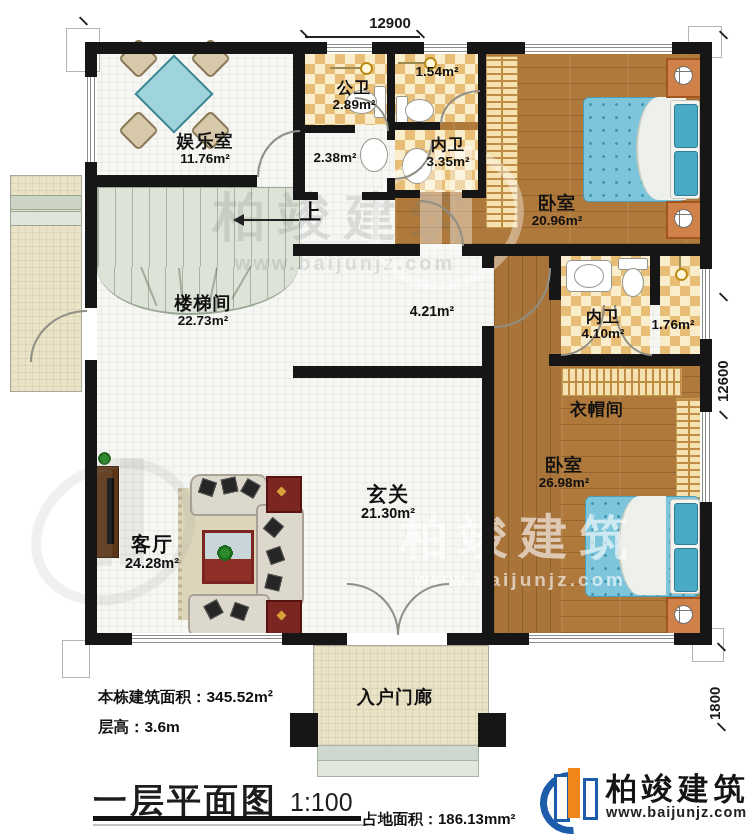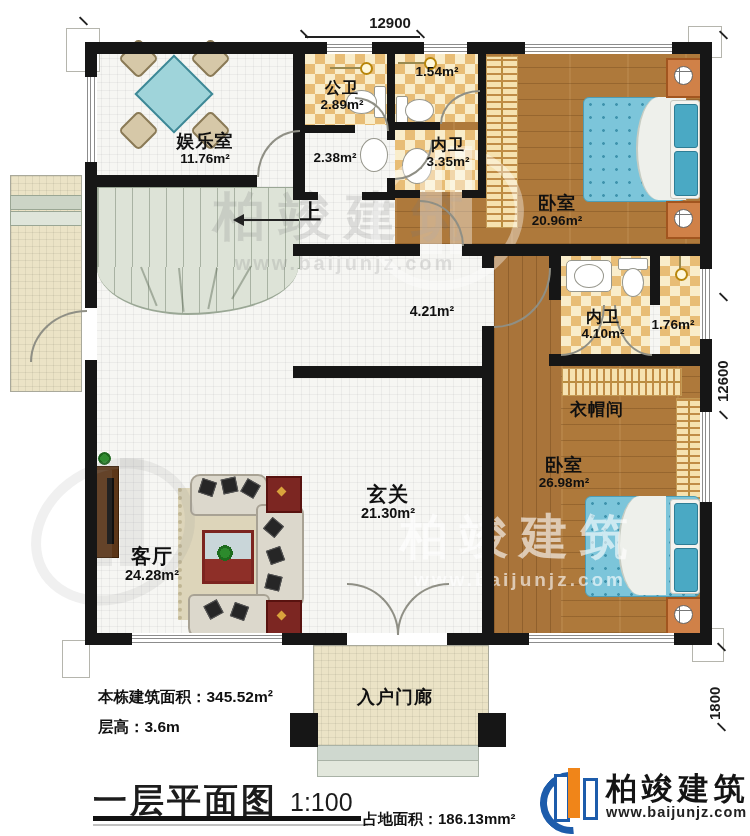--- a/index.html
+++ b/index.html
@@ -237,38 +237,42 @@
   <div class="arc arc-br" style="left:494px;top:268px;width:55px;height:58px;"></div>
   <div class="arc arc-br" style="left:561px;top:305px;width:42px;height:49px;"></div>
   <div class="arc arc-bl" style="left:614px;top:305px;width:36px;height:49px;"></div>
   <div class="arc arc-tr" style="left:347px;top:583px;width:50px;height:50px;"></div>
   <div class="arc arc-tl" style="left:397px;top:583px;width:50px;height:50px;"></div>
 
   <div class="rl" style="left:145px;top:131px;width:120px;">
     <span class="nm">娱乐室</span>
     <span class="ar">11.76m²</span>
   </div>
-  <div class="rl" style="left:292px;top:79px;width:100px;">
+  <div class="rl" style="left:304px;top:79px;width:100px;">
     <span class="nm" style="font-size:16px;">公卫</span>
     <span class="ar">2.89m²</span>
   </div>
   <div class="rl" style="left:295px;top:150px;width:80px;">
     <span class="ar">2.38m²</span>
   </div>
   <div class="rl" style="left:397px;top:64px;width:80px;text-align:center;">
     <span class="ar">1.54m²</span>
   </div>
   <div class="rl" style="left:408px;top:136px;width:80px;">
     <span class="nm" style="font-size:16px;">内卫</span>
     <span class="ar">3.35m²</span>
   </div>
   <div class="rl" style="left:507px;top:193px;width:100px;">
     <span class="nm">卧室</span>
     <span class="ar">20.96m²</span>
   </div>
+  <div class="rl" style="left:143px;top:293px;width:120px;">
+    <span class="nm">楼梯间</span>
+    <span class="ar">22.73m²</span>
+  </div>
   <div class="rl" style="left:392px;top:304px;width:80px;">
     <span class="ar" style="font-size:14px;">4.21m²</span>
   </div>
   <div class="rl" style="left:563px;top:308px;width:80px;">
     <span class="nm" style="font-size:16px;">内卫</span>
     <span class="ar">4.10m²</span>
   </div>
   <div class="rl" style="left:633px;top:317px;width:80px;">
     <span class="ar">1.76m²</span>
   </div>
@@ -276,21 +280,21 @@
     <span class="nm" style="font-size:17px;">衣帽间</span>
   </div>
   <div class="rl" style="left:514px;top:455px;width:100px;">
     <span class="nm">卧室</span>
     <span class="ar">26.98m²</span>
   </div>
   <div class="rl" style="left:338px;top:483px;width:100px;">
     <span class="nm big">玄关</span>
     <span class="ar" style="font-size:14.5px;">21.30m²</span>
   </div>
-  <div class="rl" style="left:102px;top:533px;width:100px;margin-top:12px;">
+  <div class="rl" style="left:102px;top:533px;width:100px;">
     <span class="nm big">客厅</span>
     <span class="ar" style="font-size:14.5px;">24.28m²</span>
   </div>
   <div class="rl" style="left:335px;top:687px;width:120px;">
     <span class="nm">入户门廊</span>
   </div>
 
   <div class="dimtxt" style="left:330px;top:14px;width:120px;text-align:center;">12900</div>
   <div class="abs" style="left:305px;top:36px;width:115px;height:2px;background:#222;z-index:30;"></div>
   <div class="tick" style="left:299px;top:33px;"></div>

